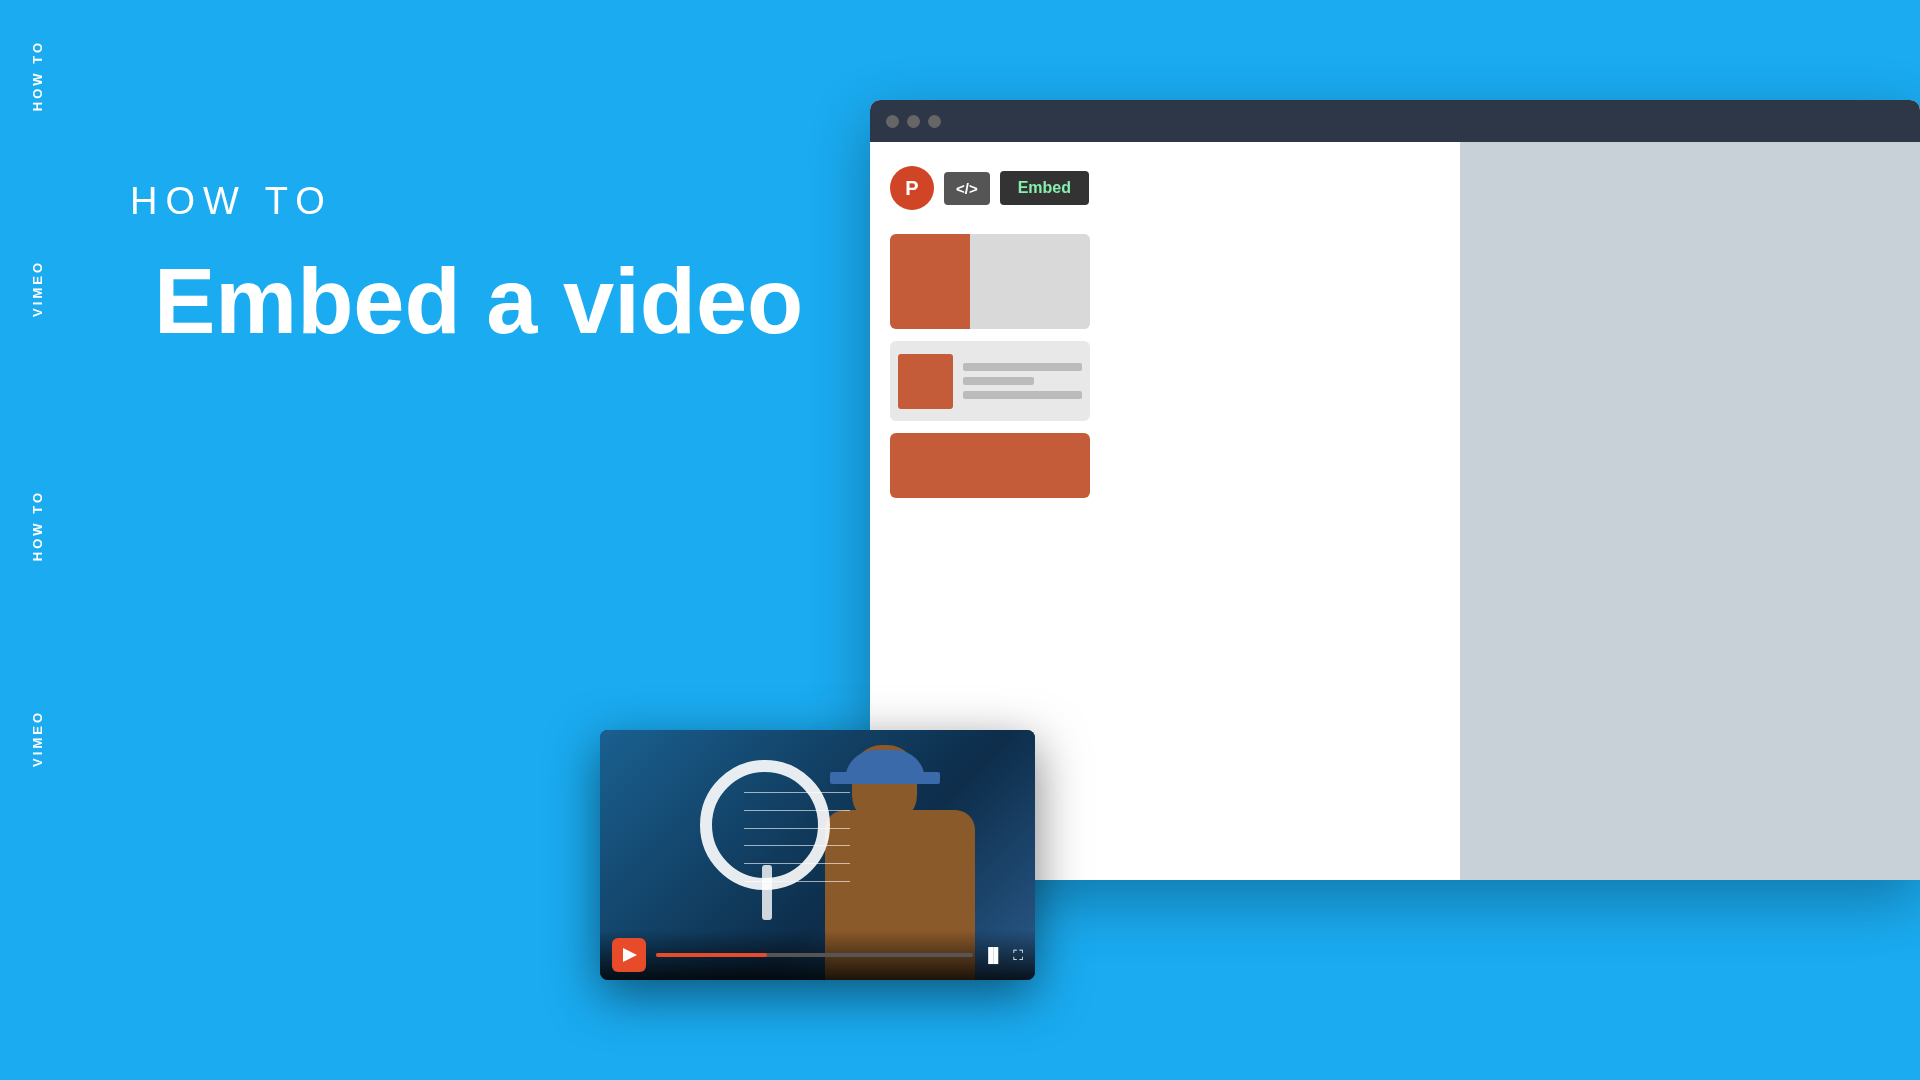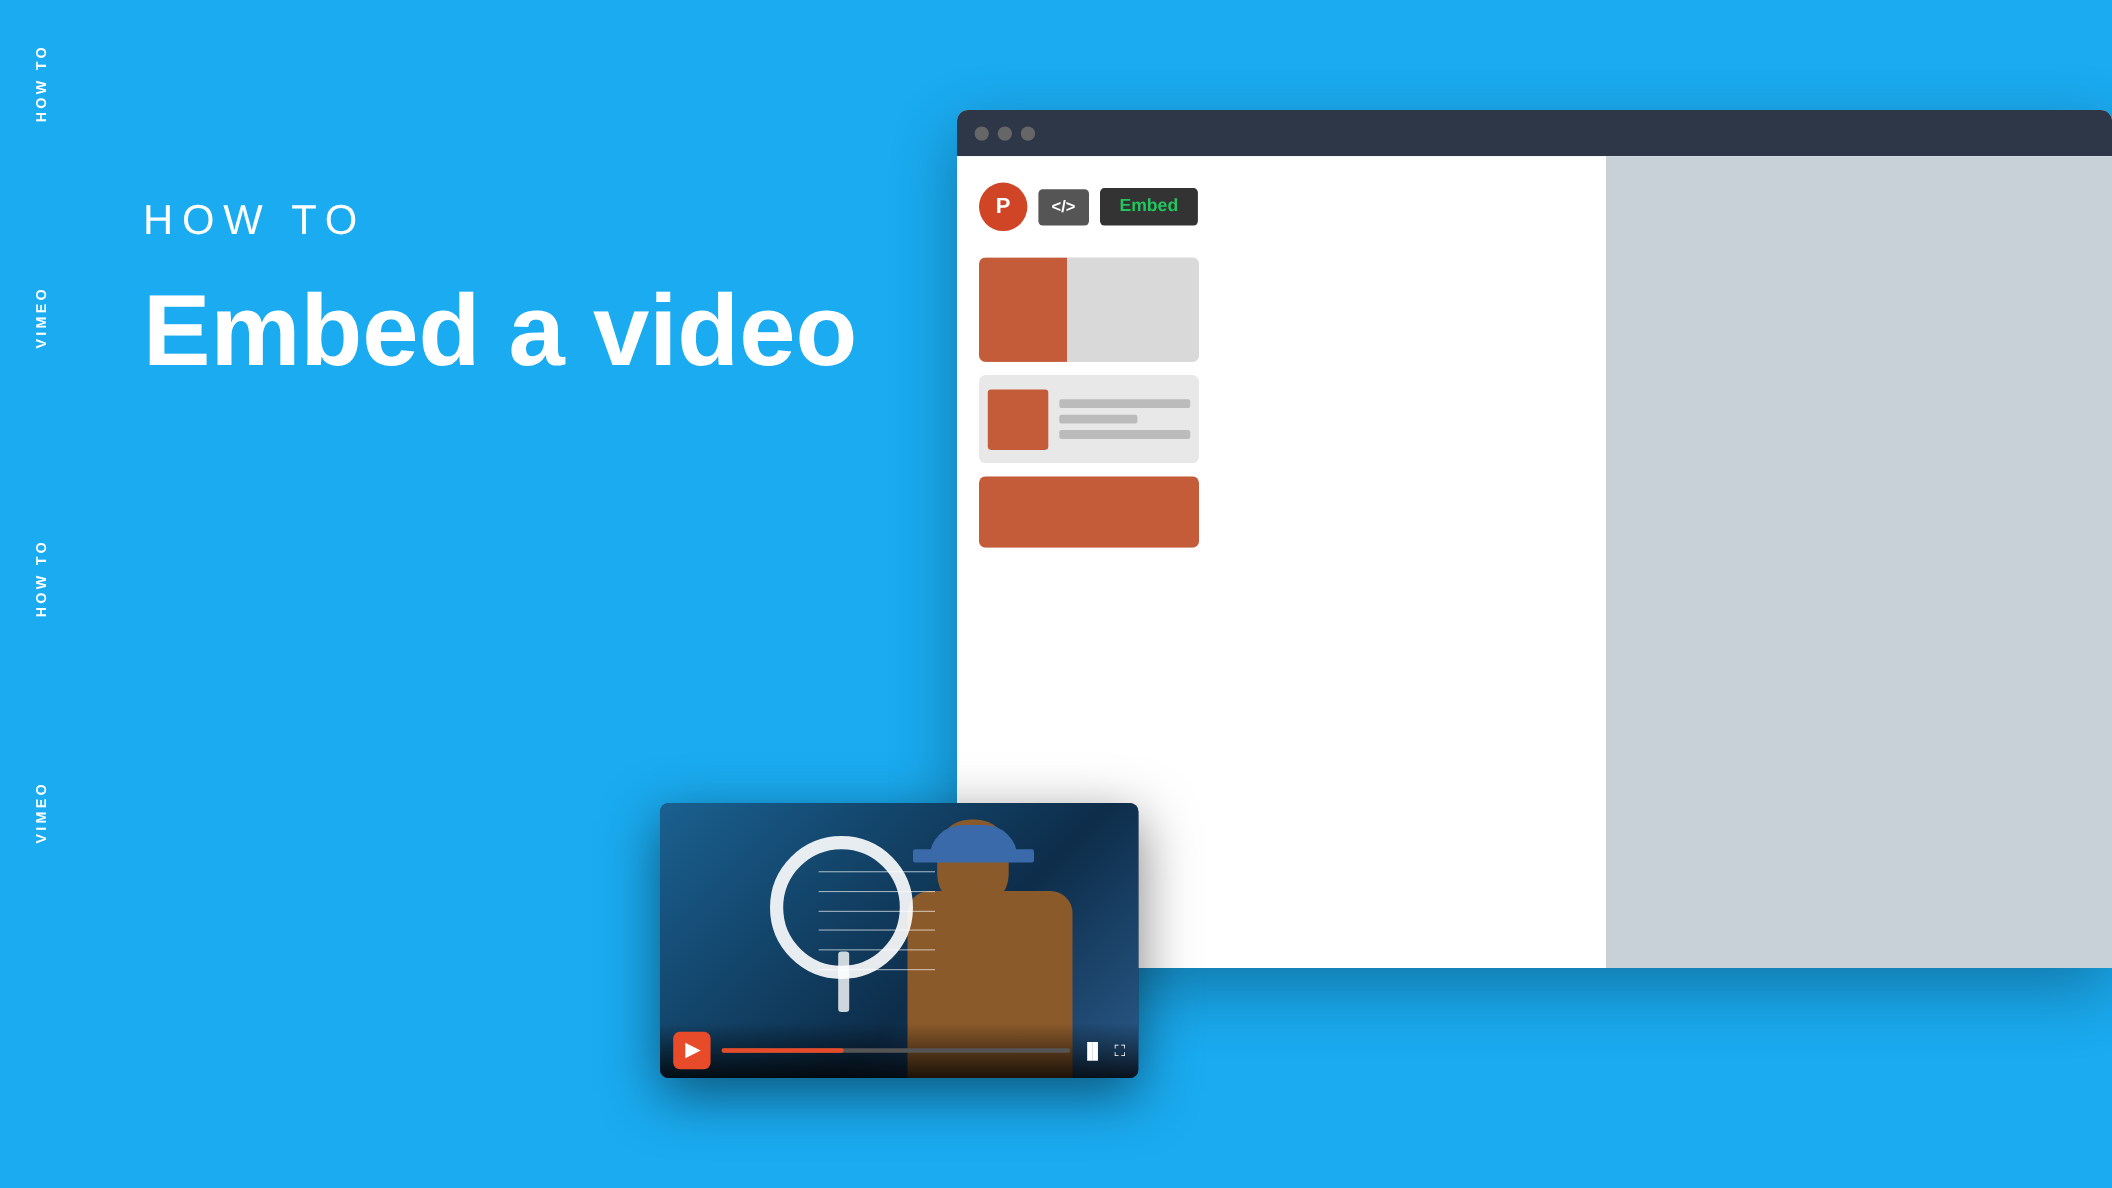--- a/index.html
+++ b/index.html
@@ -61,20 +61,21 @@
       text-transform: uppercase;
       margin-bottom: 30px;
     }
 
     .main-title {
       color: white;
       font-size: 92px;
       font-weight: 900;
       line-height: 1.05;
       max-width: 720px;
+      margin-left: 24px;
     }
 
     
     .browser-window {
       position: absolute;
       top: 100px;
       right: 0;
       width: 1050px;
       height: 780px;
       background: white;
@@ -133,21 +134,21 @@
       border: none;
       border-radius: 4px;
       padding: 8px 12px;
       font-size: 15px;
       font-weight: 700;
       cursor: pointer;
     }
 
     .embed-button {
       background: #333;
-      color: #22c55e;
+      color: #86efac;
       border: none;
       border-radius: 4px;
       padding: 8px 18px;
       font-size: 16px;
       font-weight: 600;
       cursor: pointer;
     }
 
     
     .content-list {

